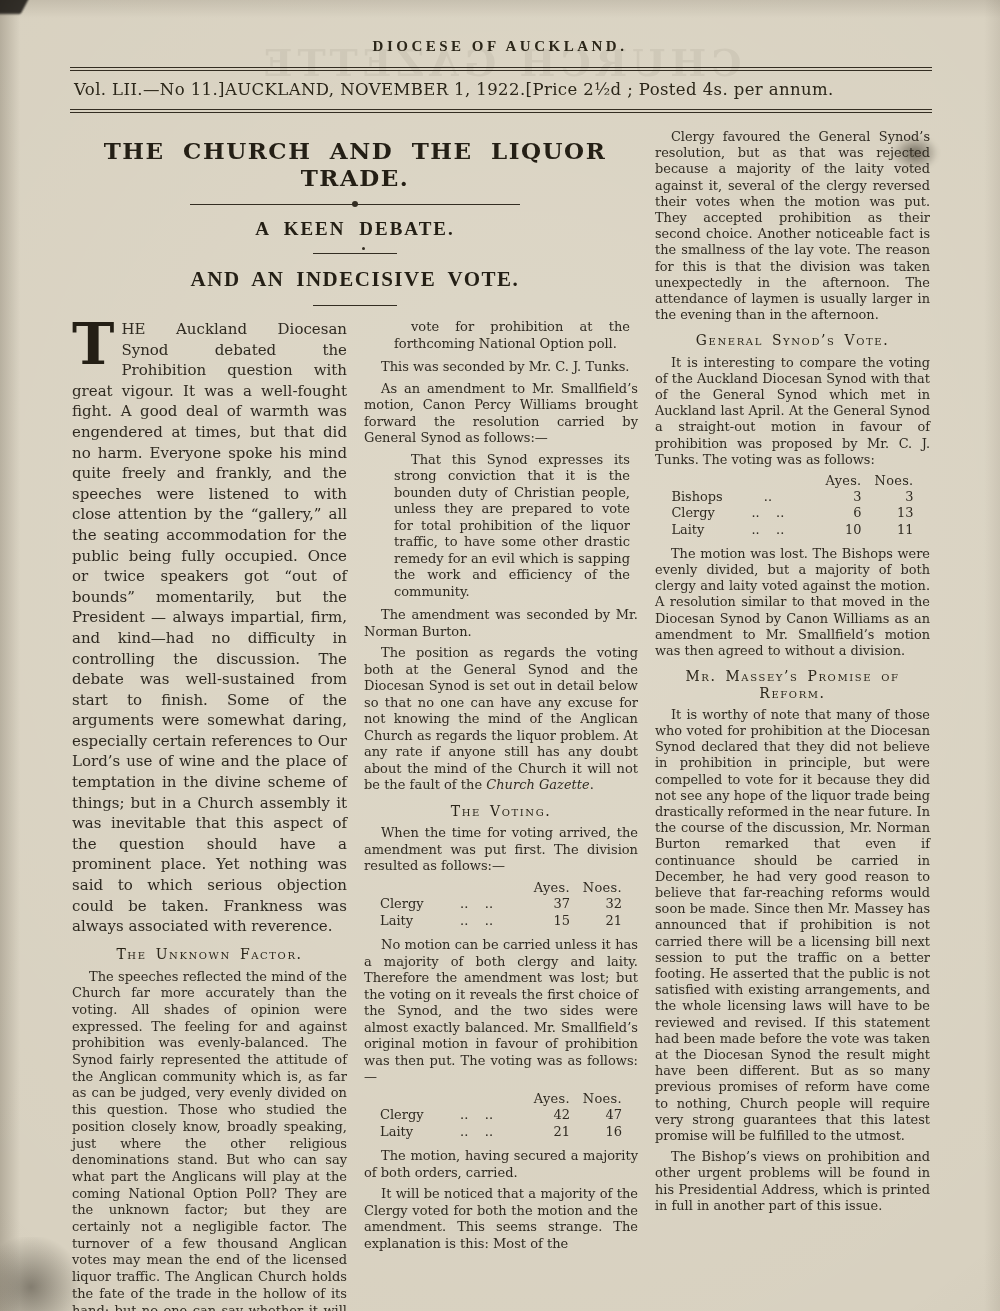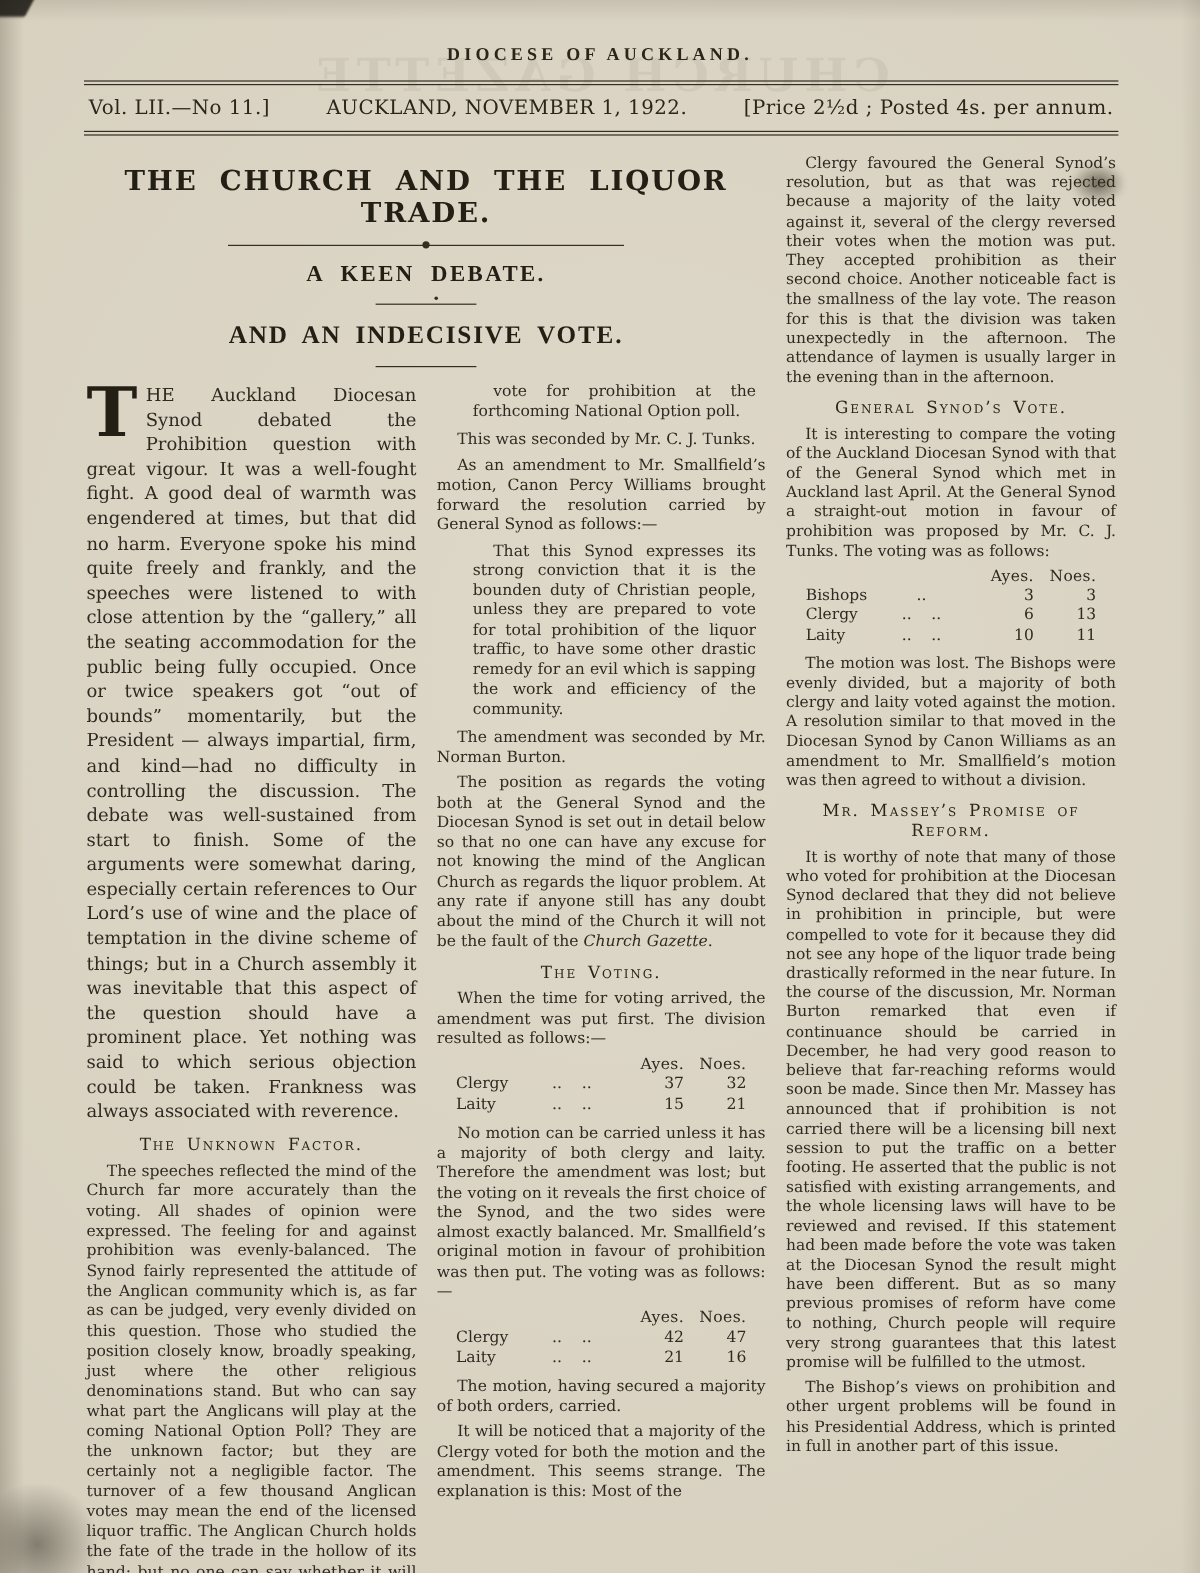--- a/index.html
+++ b/index.html
@@ -37,21 +37,21 @@
     margin:0; font-size:84px; line-height:1.05; font-weight:bold; color:#241f15;
     letter-spacing:-1px; text-shadow:0.6px 0 0 #241f15;
   }
   .masthead .subtitle{
     margin-top:8px; font-family:Liberation Serif, serif; font-weight:bold;
     font-size:15px; letter-spacing:3.5px; color:#2b2619;
   }
   .dateline{
     margin:12px 68px 0 70px;
     border-top:4px double #332d22; border-bottom:4px double #332d22;
-    display:flex; justify-content:space-between; align-items:baseline;
+    display:flex; align-items:baseline;
     padding:9px 4px 10px 4px; font-size:16.5px; letter-spacing:0.4px; color:#2b2619;
   }
   .content{ display:flex; gap:17px; margin:16px 66px 0 72px; }
   .main-left{ width:566px; }
   .headline{
     margin:8px 0 0 0; text-align:center; font-size:23px; font-weight:bold;
     letter-spacing:1.5px; word-spacing:9px; color:#241f15;
   }
   .rule{ position:relative; height:1px; background:#332d22; margin:13px auto; }
   .rule-dot{ width:330px; }

